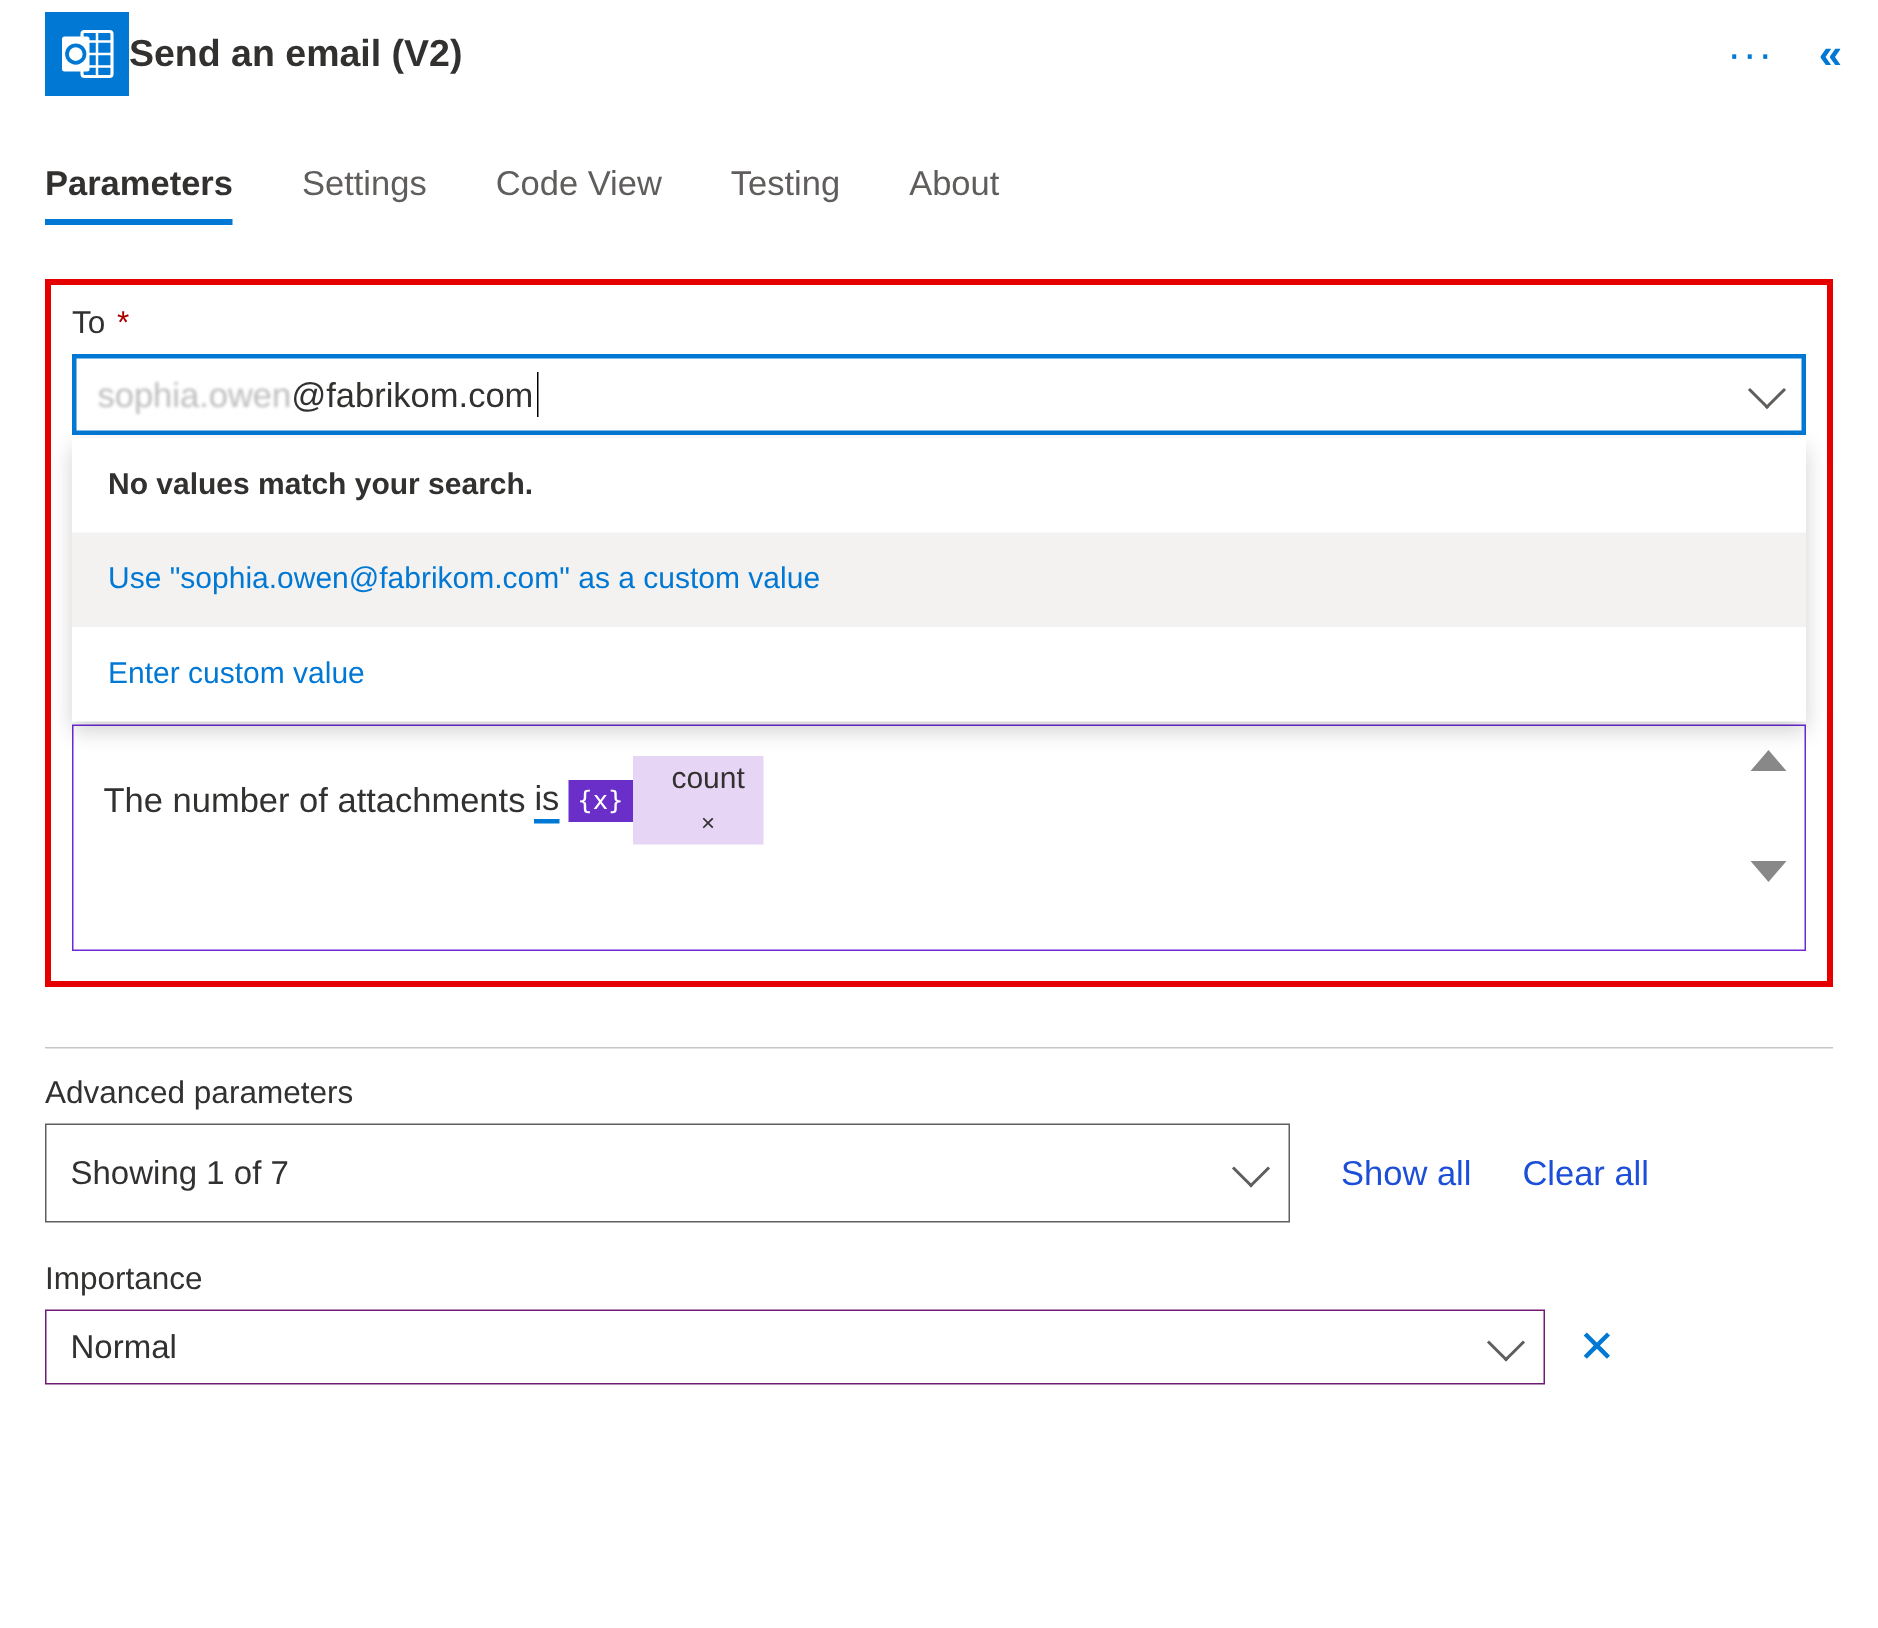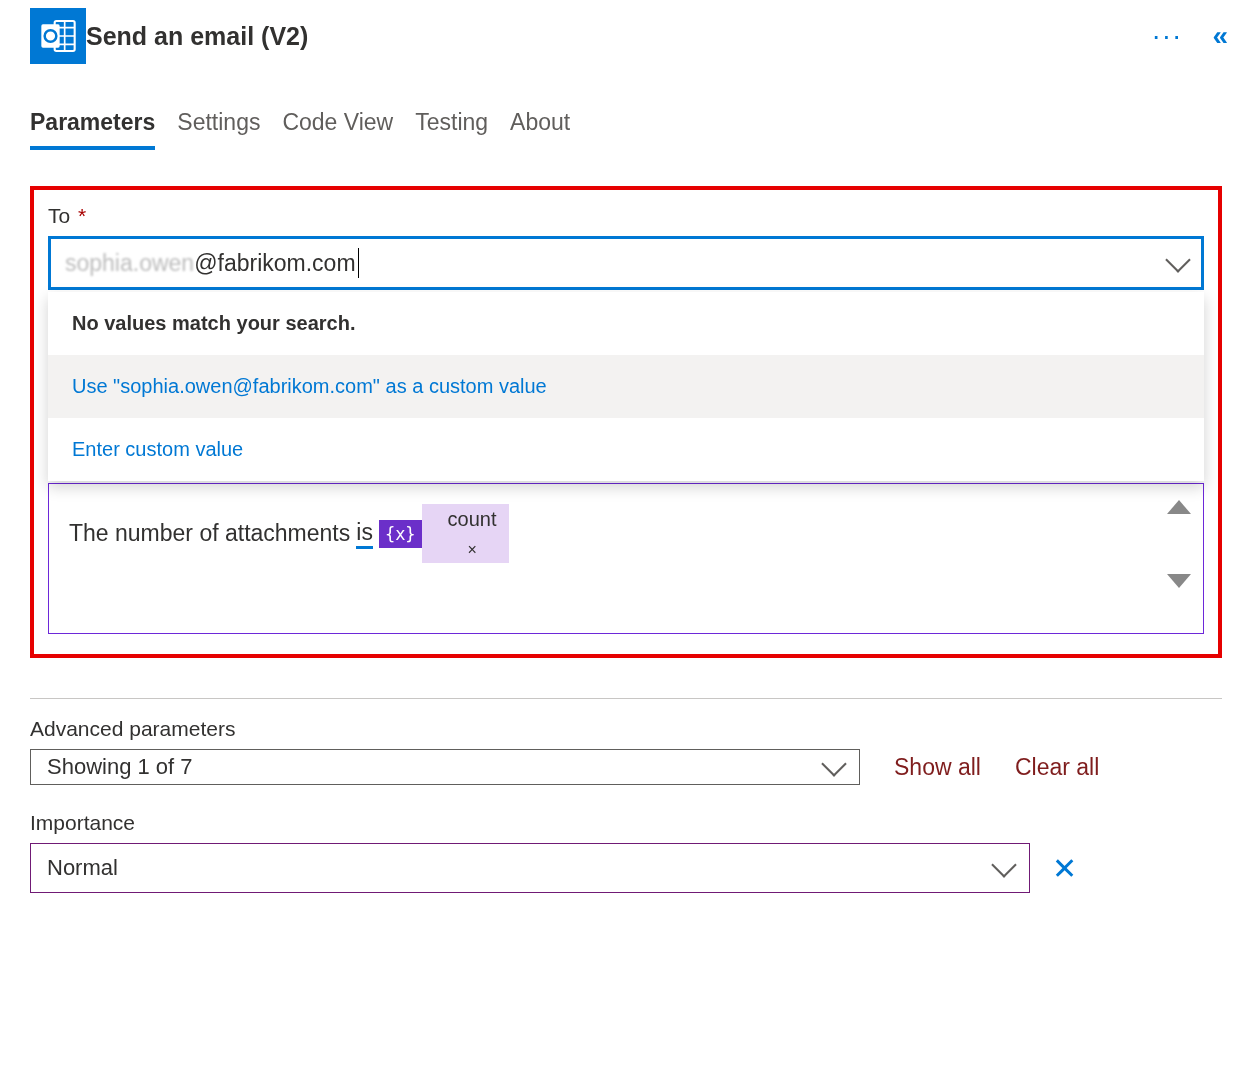--- a/index.html
+++ b/index.html
@@ -30,21 +30,21 @@
   .title {
     font-size: 25px;
     font-weight: 600;
     flex: 1;
   }
   .header-actions { display: flex; align-items: center; gap: 30px; }
   .dots { color: #0078d4; font-size: 28px; letter-spacing: 1px; cursor: pointer; line-height: 1; }
   .collapse { color: #0078d4; font-size: 28px; font-weight: 700; cursor: pointer; letter-spacing: -6px; }
   .tabs {
     display: flex;
-    gap: 22px;
+    gap: 46px;
     border-bottom: none;
     margin-bottom: 36px;
   }
   .tab {
     padding: 0 0 10px 0;
     font-size: 23px;
     color: #605e5c;
     cursor: pointer;
   }
   .tab.active {
@@ -132,30 +132,30 @@
     gap: 60px;
   }
   .tri-up, .tri-down { width: 0; height: 0; border-left: 12px solid transparent; border-right: 12px solid transparent; cursor: pointer; }
   .tri-up { border-bottom: 14px solid #888; }
   .tri-down { border-top: 14px solid #888; }
   .divider { border: none; border-top: 1px solid #c8c6c4; margin: 0 0 18px 0;}
   .adv-label { font-size: 21px; margin-bottom: 8px; }
   .adv-row { display: flex; align-items: center; gap: 34px; margin-bottom: 26px;}
   .select-box {
     border: 1px solid #605e5c;
-    height: 36px;
+    height: 66px;
     display: flex;
     align-items: center;
     padding: 0 16px;
     flex: 0 0 830px;
     font-size: 22px;
     cursor: pointer;
   }
   .select-box .chev-down { margin-left: auto; }
-  .link { color: #7f1d1d; font-size: 23px; cursor: pointer; }
+  .link { color: #1d4ed8; font-size: 23px; cursor: pointer; }
   .imp-row { display: flex; align-items: center; gap: 22px; }
   .imp-select {
     border: 1px solid #701a75;
     height: 50px;
     display: flex;
     align-items: center;
     padding: 0 16px;
     flex: 0 0 1000px;
     font-size: 22px;
     cursor: pointer;

